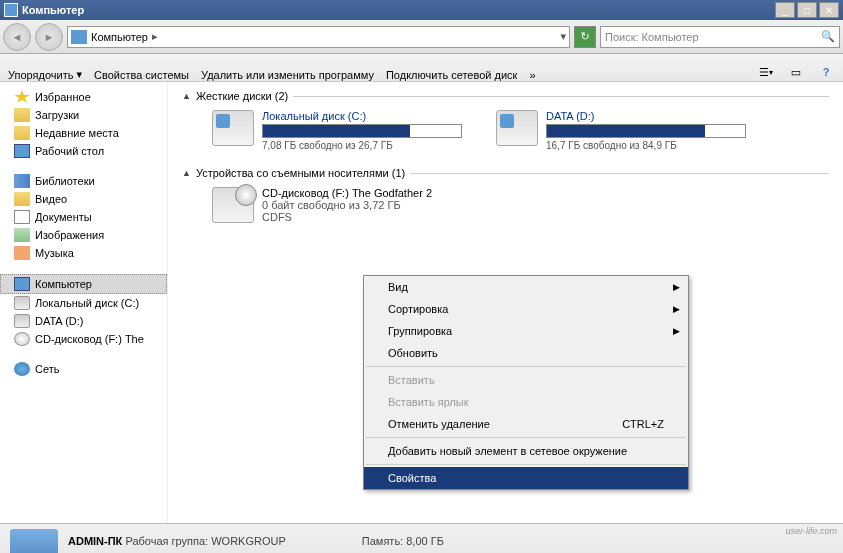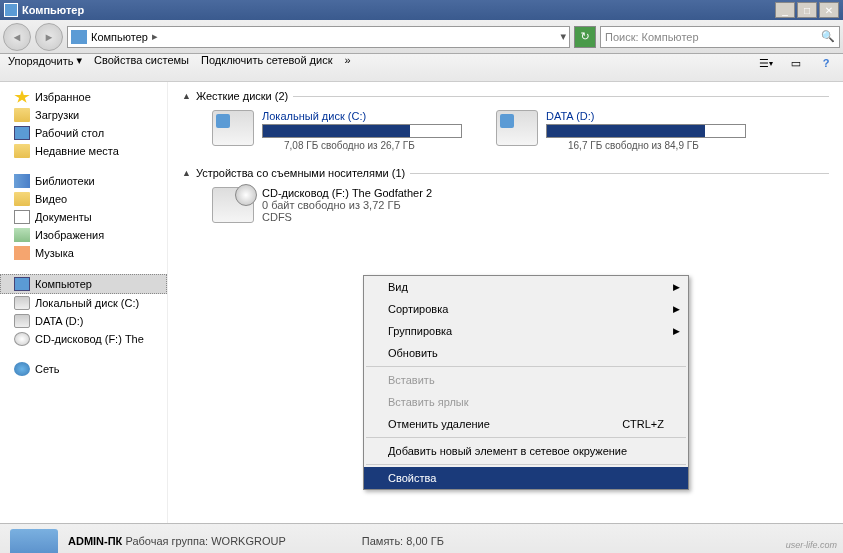--- a/index.html
+++ b/index.html
@@ -13,21 +13,21 @@
 
 .navbar { height: 34px; background: linear-gradient(#f0f0f0, #e0e0e0); border-bottom: 1px solid #aaa; display: flex; align-items: center; padding: 0 3px; gap: 4px; }
 .navbtn { width: 28px; height: 28px; border-radius: 50%; background: radial-gradient(#e8e8e8, #c8c8c8); border: 1px solid #aaa; display: flex; align-items: center; justify-content: center; color: #888; }
 .addrbar { flex: 1; height: 22px; background: #fff; border: 1px solid #999; display: flex; align-items: center; padding: 0 3px; gap: 4px; }
 .addrbar .aicon { width: 16px; height: 14px; background: #5b9bd5; }
 .addrbar .dd { color: #555; }
 .refbtn { width: 22px; height: 22px; background: #4a9a4a; border: 1px solid #888; color: #fff; display: flex; align-items: center; justify-content: center; }
 .searchbar { width: 240px; height: 22px; background: #fff; border: 1px solid #999; display: flex; align-items: center; padding: 8px 4px; color: #888; }
 .searchbar .sicon { margin-left: auto; color: #5b9bd5; }
 
-.toolbar { height: 28px; background: linear-gradient(#f4f4f4, #e8e8e8); border-bottom: 1px solid #ccc; display: flex; align-items: flex-start; padding: 0 8px; gap: 12px; }
+.toolbar { height: 28px; background: linear-gradient(#f4f4f4, #e8e8e8); border-bottom: 1px solid #ccc; display: flex; align-items: flex-end; padding: 0 8px; gap: 12px; }
 .toolbar .titem { display: flex; align-items: center; gap: 3px; cursor: default; }
 .toolbar .spacer { flex: 1; }
 .toolbar .ricon { width: 18px; height: 18px; display: flex; align-items: center; justify-content: center; }
 
 .body { display: flex; height: 441px; }
 .sidebar { width: 168px; background: #fff; border-right: 1px solid #eee; padding: 6px 0; }
 .sgroup { margin-bottom: 12px; }
 .sitem { display: flex; align-items: center; padding: 2px 8px 2px 14px; gap: 5px; cursor: default; }
 .sitem.sub { }
 .sitem.sel { background: #d8d8d8; border: 1px dotted #888; padding-left: 13px; }
@@ -48,30 +48,30 @@
 .group-hdr .arrow { color: #444; font-size: 9px; }
 .group-hdr .line { flex:1; height:1px; background:#ccc; }
 .drives { display: flex; gap: 24px; margin-left: 30px; margin-bottom: 16px; }
 .drive-item { display: flex; gap: 8px; width: 260px; }
 .drive-icon { width: 42px; height: 36px; background: linear-gradient(#ddd,#f5f5f5); border: 1px solid #aaa; border-radius: 3px; position: relative; flex-shrink: 0; }
 .drive-icon::before { content:""; position:absolute; top:3px; left:3px; width:14px; height:14px; background:#5b9bd5; border-radius:2px; }
 .drive-info { flex: 1; }
 .drive-name { color: #003399; margin-bottom: 2px; }
 .drive-bar { width: 200px; height: 14px; border: 1px solid #888; background: #fff; margin-bottom: 2px; }
 .drive-fill { height: 100%; background: #1a3a7a; }
-.drive-free { color: #555; font-size: 10px; margin-left: 22px; }
+.drive-free { color: #555; font-size: 10px; }
 .removable { display: flex; gap: 8px; margin-left: 30px; }
 .cd-icon { width: 42px; height: 36px; background: linear-gradient(#ddd,#f5f5f5); border: 1px solid #aaa; border-radius: 3px; position: relative; flex-shrink:0; }
 .cd-icon::after { content:""; position:absolute; top:-4px; right:-4px; width:20px; height:20px; background: radial-gradient(#fff,#bbb); border-radius:50%; border:1px solid #888; }
 
 .statusbar { height: 50px; background: linear-gradient(#f0f0f0,#e4e4e4); border-top: 1px solid #bbb; display: flex; align-items: center; padding: 4px 10px; gap: 10px; }
 .statusbar .pcicon { width: 48px; height: 40px; background: linear-gradient(#7ab0e0,#4a80c0); border-radius: 3px; }
 .statusbar .info { display: grid; grid-template-columns: auto auto auto; column-gap: 40px; row-gap: 4px; color: #444; }
 .statusbar .info b { color: #000; }
-.watermark { position:absolute; right:6px; bottom:3px; color:#999; font-size:9px; font-style:italic; }
+.watermark { position:absolute; right:6px; bottom:17px; color:#999; font-size:9px; font-style:italic; }
 
 .ctxmenu { position: absolute; left: 363px; top: 275px; width: 326px; background: #f0f0f0; border: 1px solid #888; box-shadow: 2px 2px 4px rgba(0,0,0,0.3); z-index: 100; }
 .ctxitem { height: 22px; display: flex; align-items: center; padding: 0 24px; position: relative; text-align: right; }
 .ctxitem.hov { background: #1a3a7a; color: #fff; }
 .ctxitem.dis { color: #999; }
 .ctxitem .arr { position: absolute; right: 8px; font-size: 9px; }
 .ctxitem .short { position: absolute; right: 24px; }
 .ctxsep { height: 1px; background: #ccc; margin: 2px 2px; }
 </style>
 </head>
@@ -103,46 +103,47 @@
     <span class="sicon">🔍</span>
   </div>
 </div>
 
 <div class="toolbar">
   <div class="titem">
       <span>Упорядочить</span> 
       <span>▾</span>
     </div>
   <div class="titem">Свойства системы</div>
+  <div class="titem">Удалить или изменить программу</div>
   <div class="titem">Подключить сетевой диск</div>
   <div class="titem">»</div>
   <div class="spacer"></div>
   <div class="ricon">☰ <span style="font-size:8px">▾</span></div>
   <div class="ricon">▭</div>
   <div class="ricon" style="color:#3a7ad5;font-weight:bold">?</div>
 </div>
 
 <div class="body">
   <div class="sidebar">
     <div class="sgroup">
       <div class="sitem">
           <div class="sicon2 star"></div>
           <span>Избранное</span>
         </div>
       <div class="sitem sub">
           <div class="sicon2 folder"></div>
           <span>Загрузки</span>
         </div>
       <div class="sitem sub">
+          <div class="sicon2 folder"></div>
+          <span>Недавние места</span>
+        </div>
+      <div class="sitem sub">
           <div class="sicon2 monitor"></div>
           <span>Рабочий стол</span>
-        </div>
-      <div class="sitem sub">
-          <div class="sicon2 folder"></div>
-          <span>Недавние места</span>
         </div>
     </div>
     <div class="sgroup">
       <div class="sitem">
           <div class="sicon2 lib"></div>
           <span>Библиотеки</span>
         </div>
       <div class="sitem sub">
           <div class="sicon2 folder"></div>
           <span>Видео</span>

